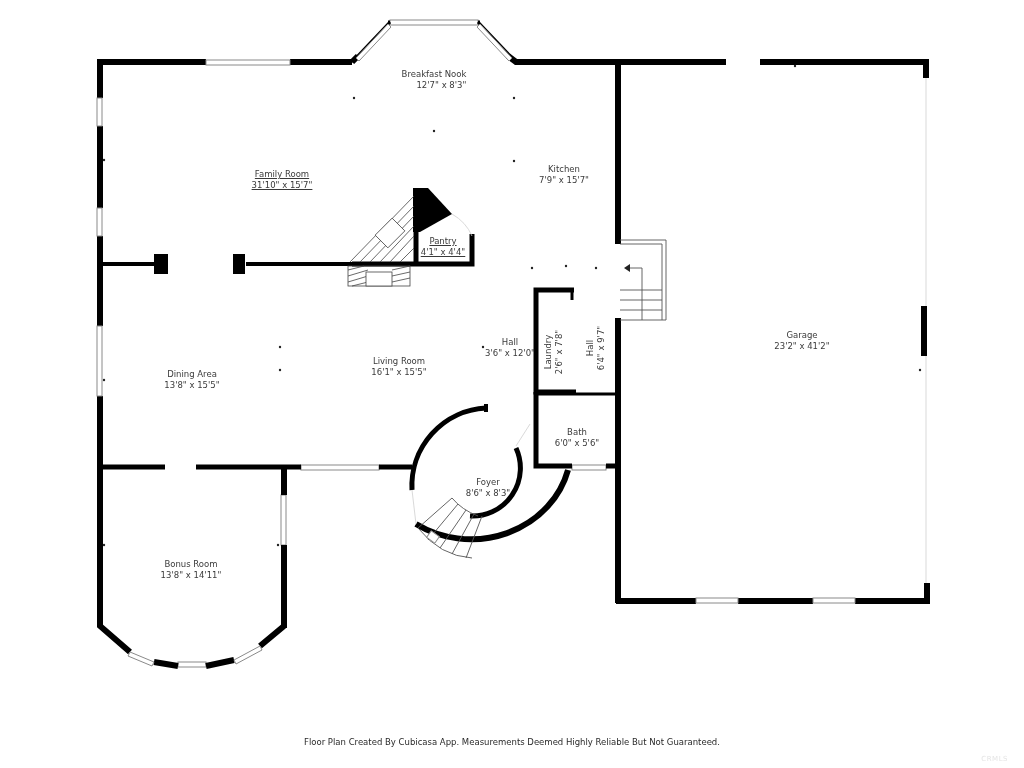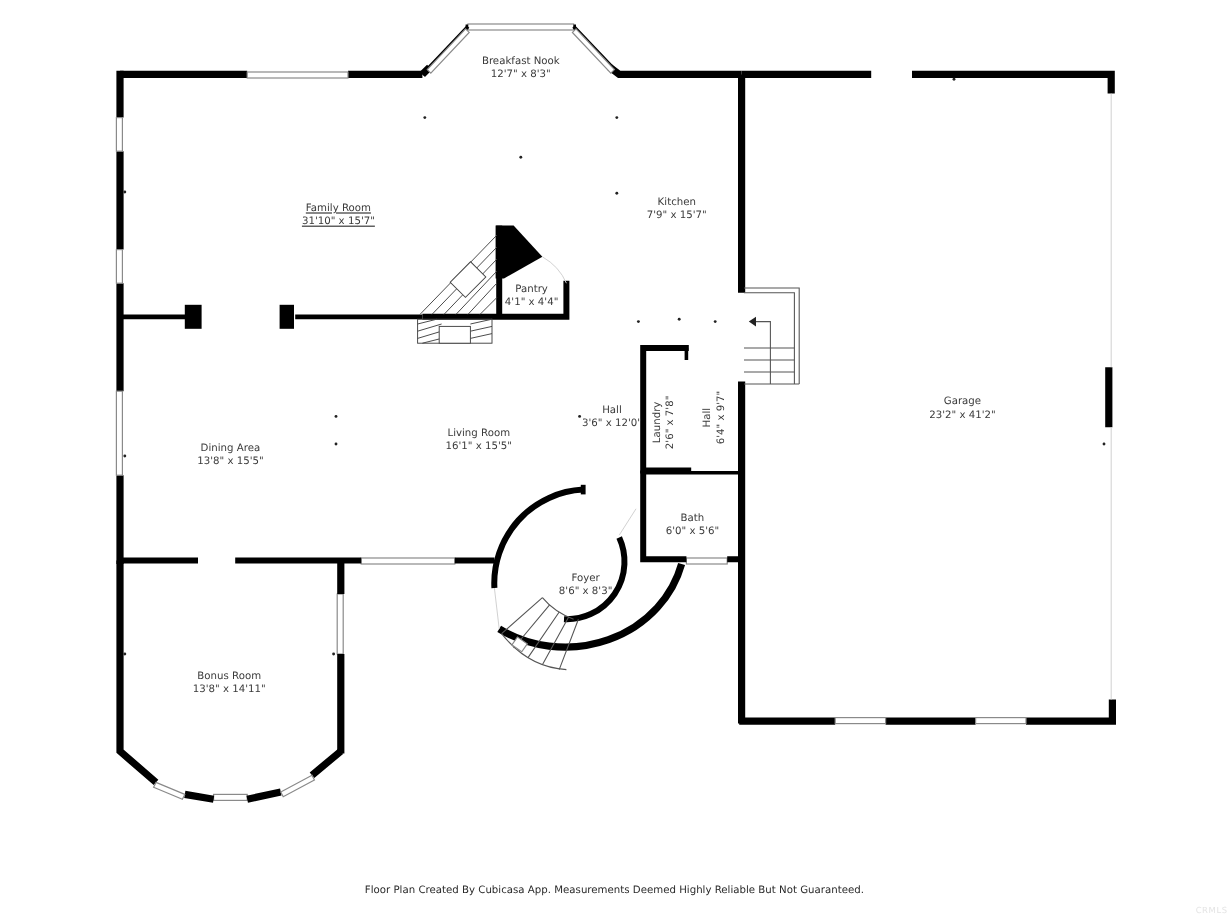--- a/index.html
+++ b/index.html
@@ -11,21 +11,21 @@
   .win { fill: #fff; stroke: #8a8a8a; stroke-width: 1; }
   .thin { fill: none; stroke: #555; stroke-width: 0.9; }
   .hatch { fill: none; stroke: #444; stroke-width: 0.8; }
   .arc-open { fill: none; stroke: #cfcfcf; stroke-width: 0.8; }
   .room-label { position: absolute; text-align: center; color: #3a3a3a;
                 font-size: 8.5px; line-height: 11px; white-space: nowrap;
                 transform: translate(-50%, -50%); }
   .room-label.vertical { transform: translate(-50%, -50%) rotate(-90deg); }
   .footer { position: absolute; left: 0; width: 1024px; top: 737px; text-align: center;
             font-size: 8.5px; color: #2a2a2a; }
-  .watermark { position: absolute; right: 1px; top: 755px; font-size: 7px; color: #e4e4e4;
+  .watermark { position: absolute; right: 16px; top: 755px; font-size: 7px; color: #e4e4e4;
                letter-spacing: 0.5px; }
   .tick { fill: #222; }
 </style>
 </head>
 <body>
 
 <svg id="plan" viewBox="0 0 1024 768" xmlns="http://www.w3.org/2000/svg">
 
   <g>
 
@@ -139,36 +139,36 @@
     <circle class="tick" cx="596" cy="268" r="1.2"></circle>
     <circle class="tick" cx="795" cy="66" r="1.2"></circle>
     <circle class="tick" cx="920" cy="370" r="1.2"></circle>
     <circle class="tick" cx="104" cy="160" r="1.2"></circle>
     <circle class="tick" cx="104" cy="380" r="1.2"></circle>
     <circle class="tick" cx="104" cy="545" r="1.2"></circle>
     <circle class="tick" cx="278" cy="545" r="1.2"></circle>
   </g>
 </svg>
 
-<div class="room-label" style="left:434px; top:57px;">
+<div class="room-label" style="left:434px; top:80px;text-align:right;">
   <div>Breakfast Nook</div>
   <div>12'7" x 8'3"</div>
 </div>
 
 <div class="room-label" style="left:282px; top:180px;text-decoration:underline;">
   <div>Family Room</div>
   <div>31'10" x 15'7"</div>
 </div>
 
 <div class="room-label" style="left:564px; top:175px;">
   <div>Kitchen</div>
   <div>7'9" x 15'7"</div>
 </div>
 
-<div class="room-label" style="left:443px; top:247px;">
+<div class="room-label" style="left:443px; top:247px;text-decoration:underline;">
   <div>Pantry</div>
   <div>4'1" x 4'4"</div>
 </div>
 
 <div class="room-label" style="left:510px; top:348px;">
   <div>Hall</div>
   <div>3'6" x 12'0"</div>
 </div>
 
 <div class="room-label vertical" style="left:554px; top:352px;">

